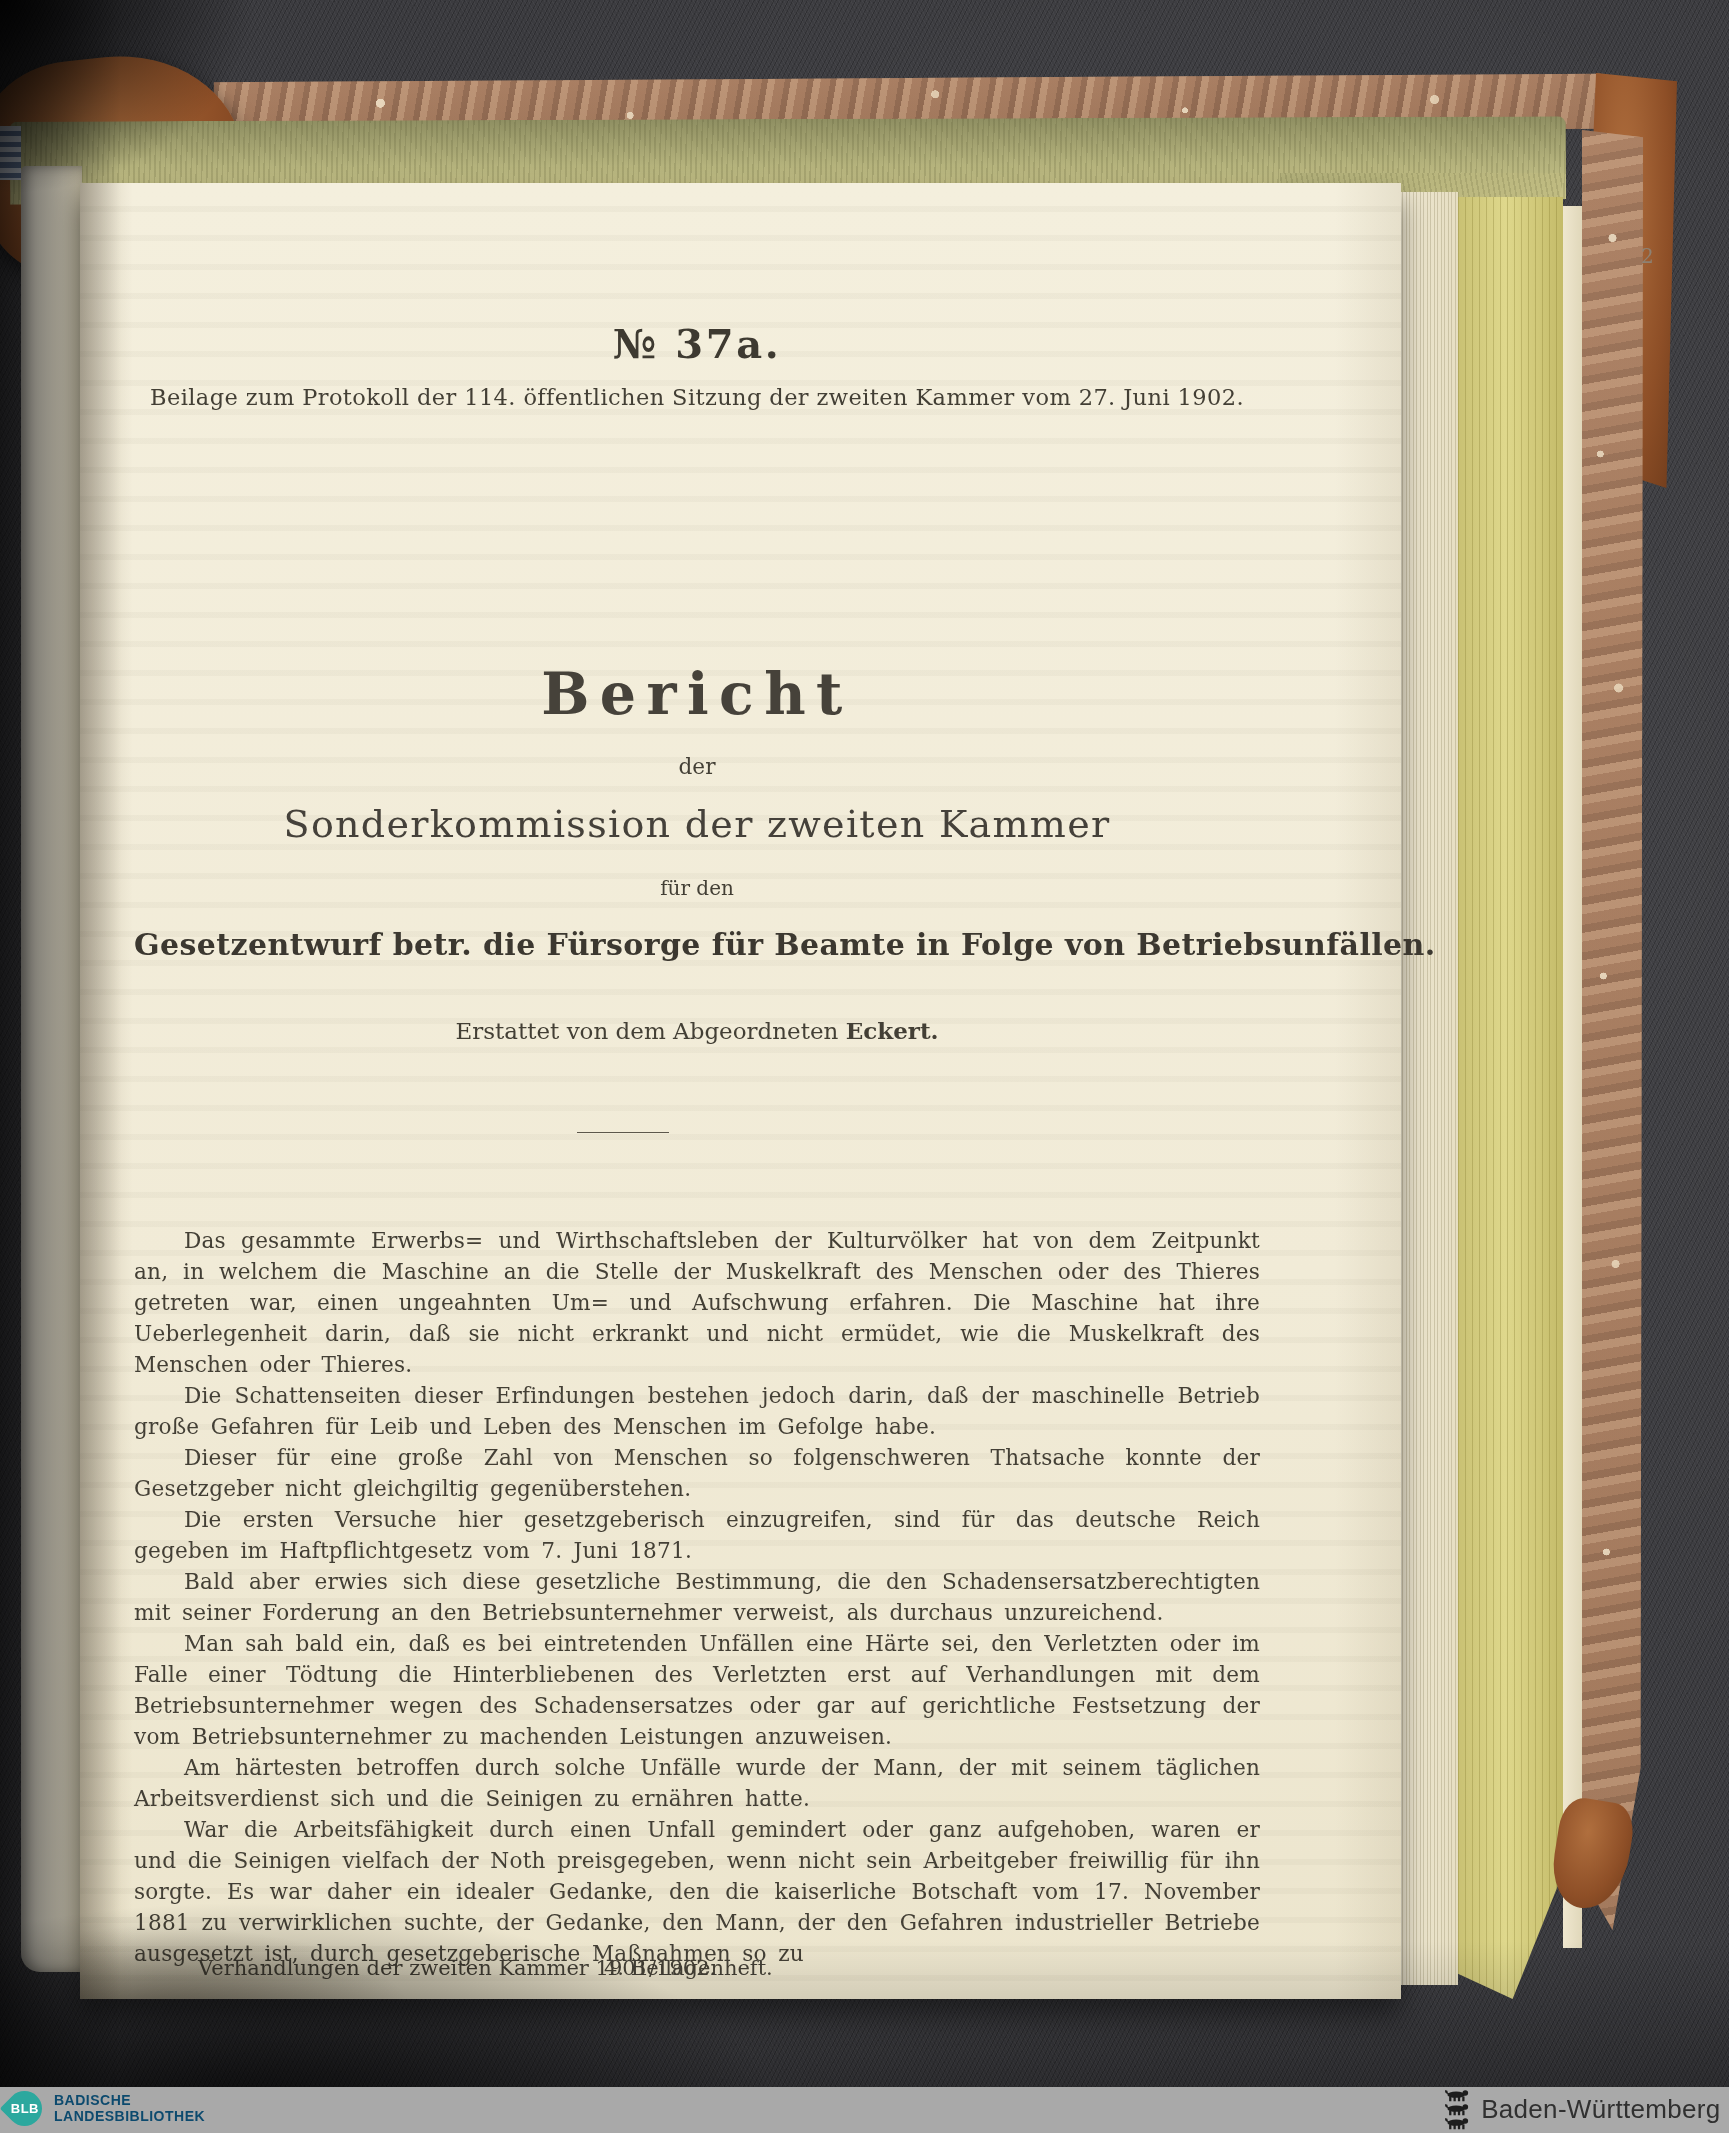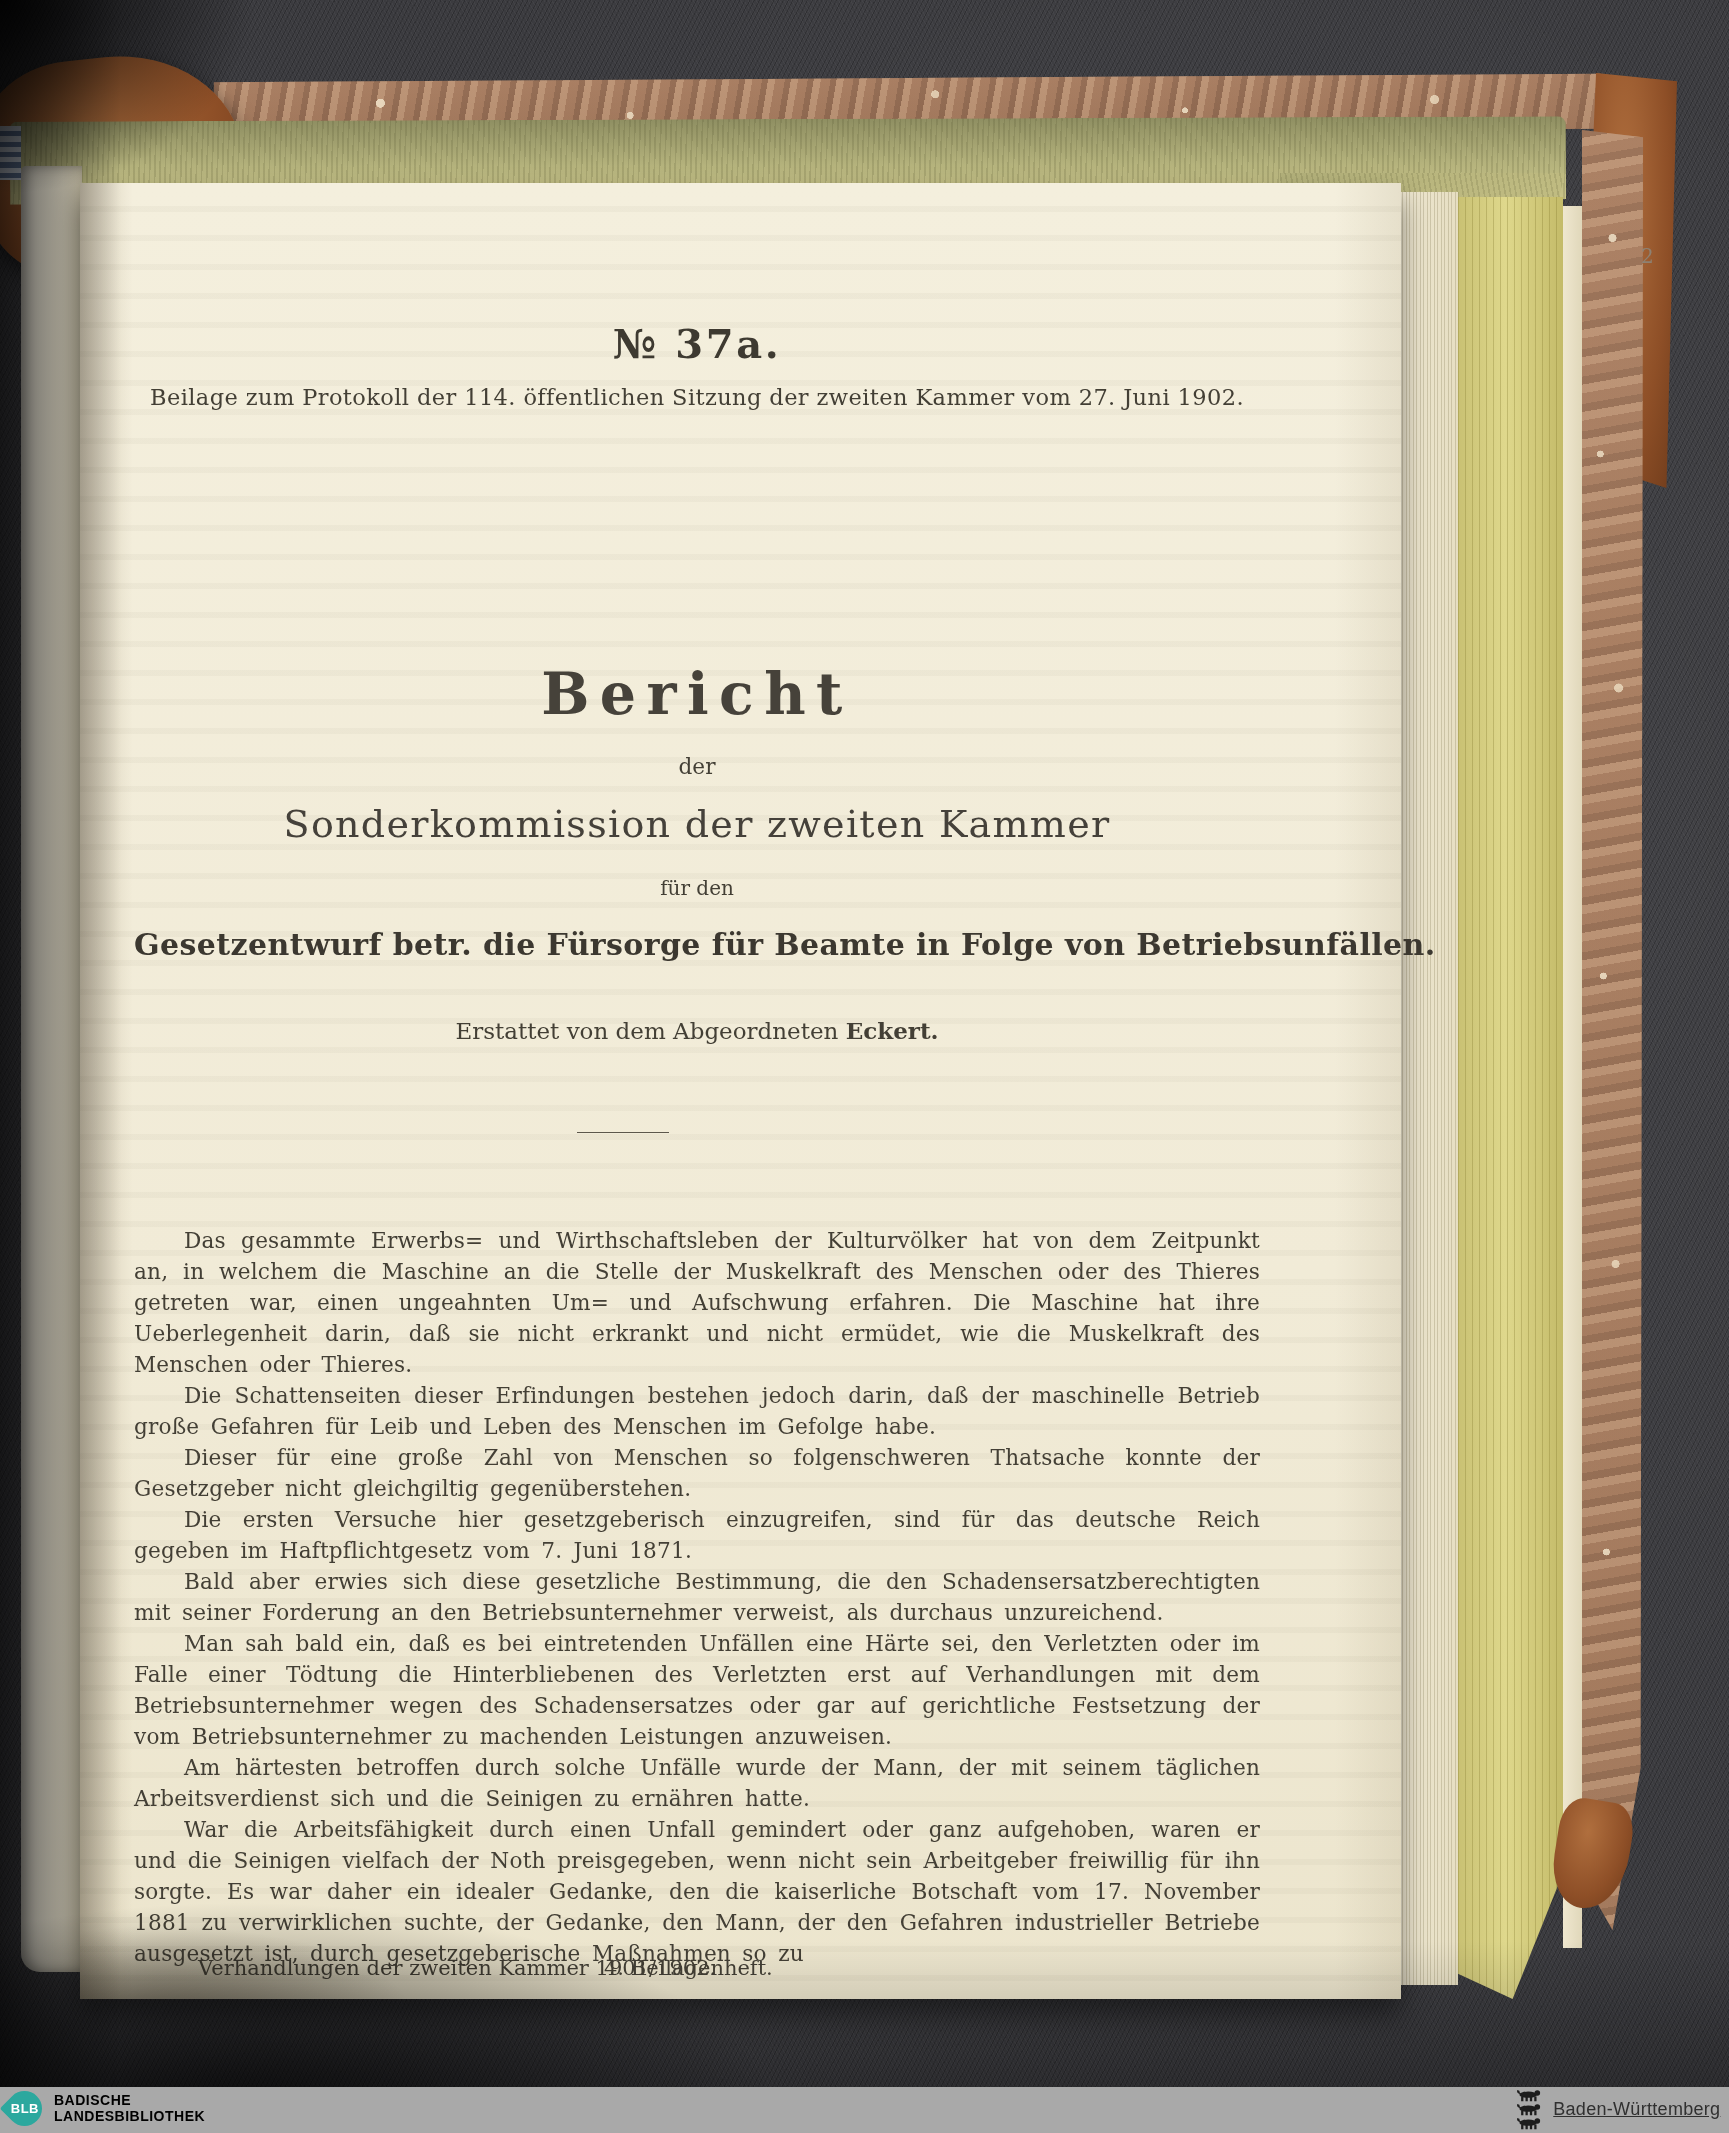--- a/index.html
+++ b/index.html
@@ -114,23 +114,23 @@
   .faint-two{position:absolute;left:1641px;top:244px;z-index:6;
     font-family:"DejaVu Serif",serif;font-size:20px;color:#8b8b83;opacity:.8;}
 
   
   .bar{position:absolute;left:0;bottom:0;width:1729px;height:46px;background:#a9a9a9;z-index:10;
     font-family:"Liberation Sans", sans-serif;}
   .bar-left{position:absolute;left:7px;top:3.5px;display:flex;align-items:center;gap:12px;}
   .blb-badge{width:35px;height:35px;background:#2ca89e;border-radius:50% 50% 50% 2.6px;
     transform:rotate(45deg);display:flex;align-items:center;justify-content:center;flex:0 0 auto;}
   .blb-badge span{transform:rotate(-45deg);color:#fff;font-weight:700;font-size:13px;letter-spacing:0.4px;}
-  .lib-name{color:#000000;font-weight:700;font-size:14px;line-height:16.4px;letter-spacing:0.5px;}
+  .lib-name{color:#0c4a6e;font-weight:700;font-size:14px;line-height:16.4px;letter-spacing:0.5px;}
   .bar-right{position:absolute;right:8.6px;top:2.6px;display:flex;align-items:center;gap:10.4px;height:40px;}
-  .state-name{color:#303030;font-size:18px;letter-spacing:0.3px;text-decoration:underline;}
+  .state-name{color:#303030;font-size:26px;letter-spacing:0.3px;}
   .lions{display:block;}
 </style>
 </head>
 <body>
 
 <div class="scene">
 
   <div class="cover-top"></div>
   <div class="leather leather-left-top"></div>
   <div class="leather leather-right-top"></div>

